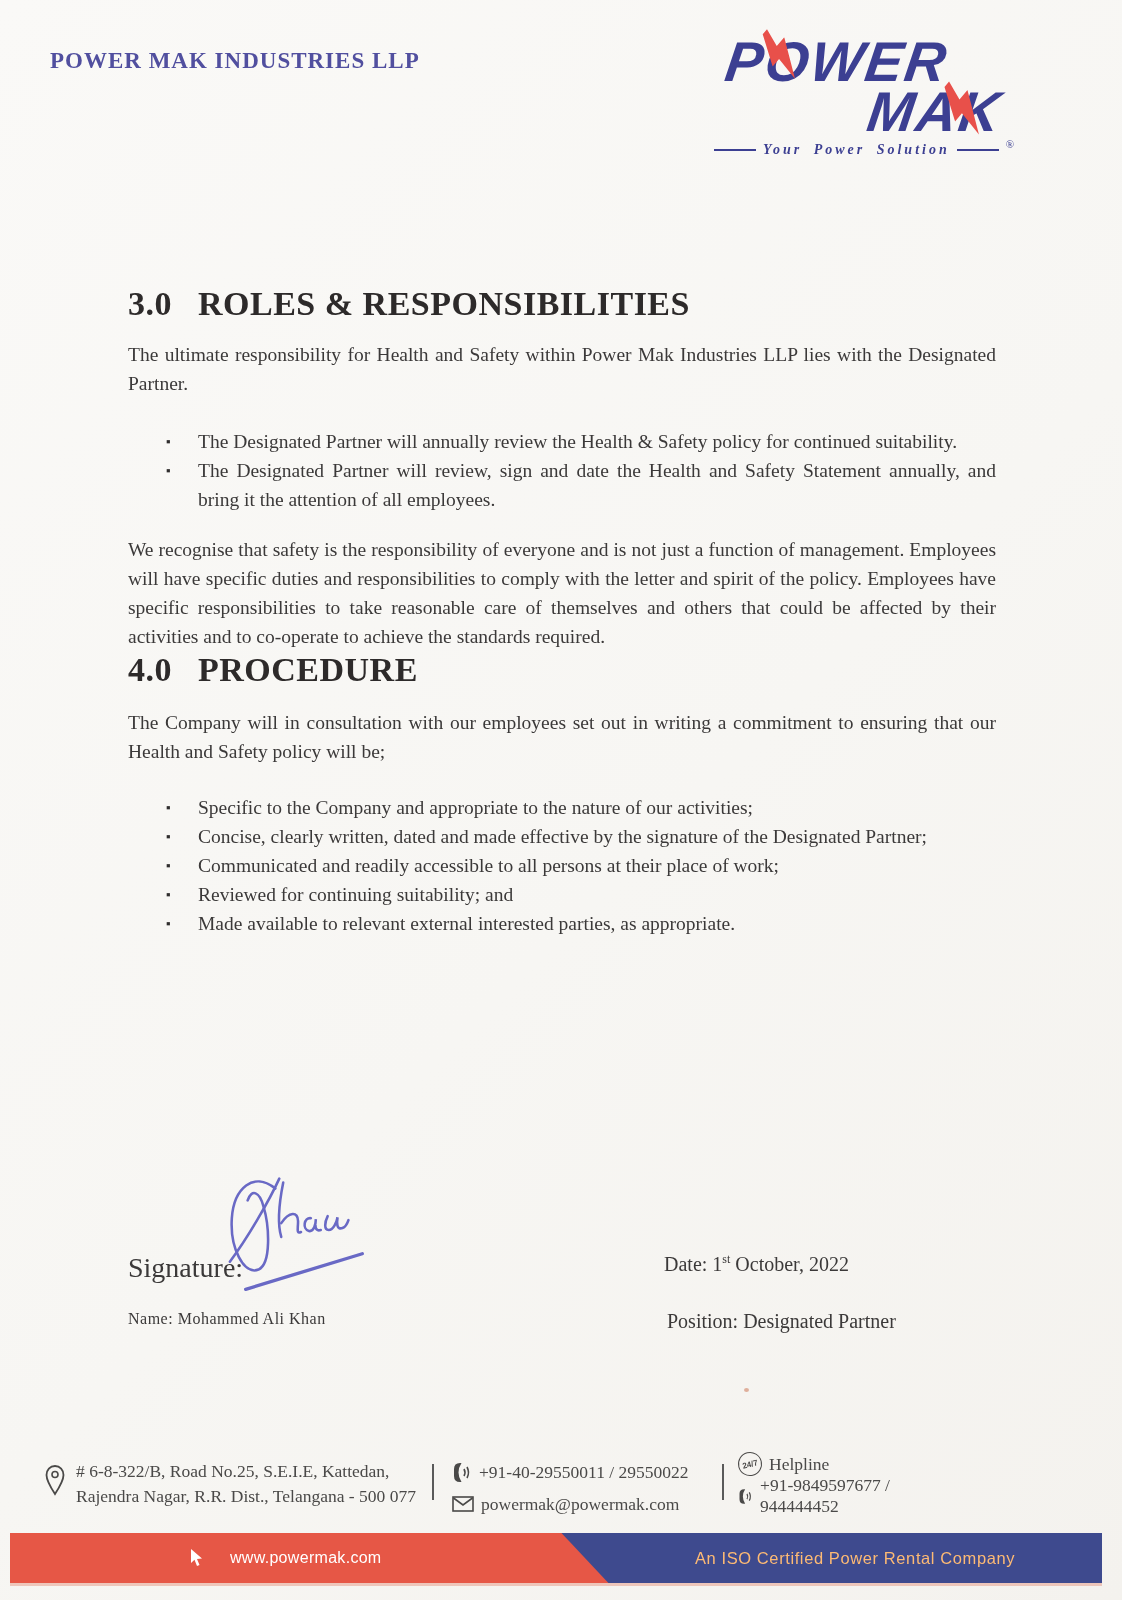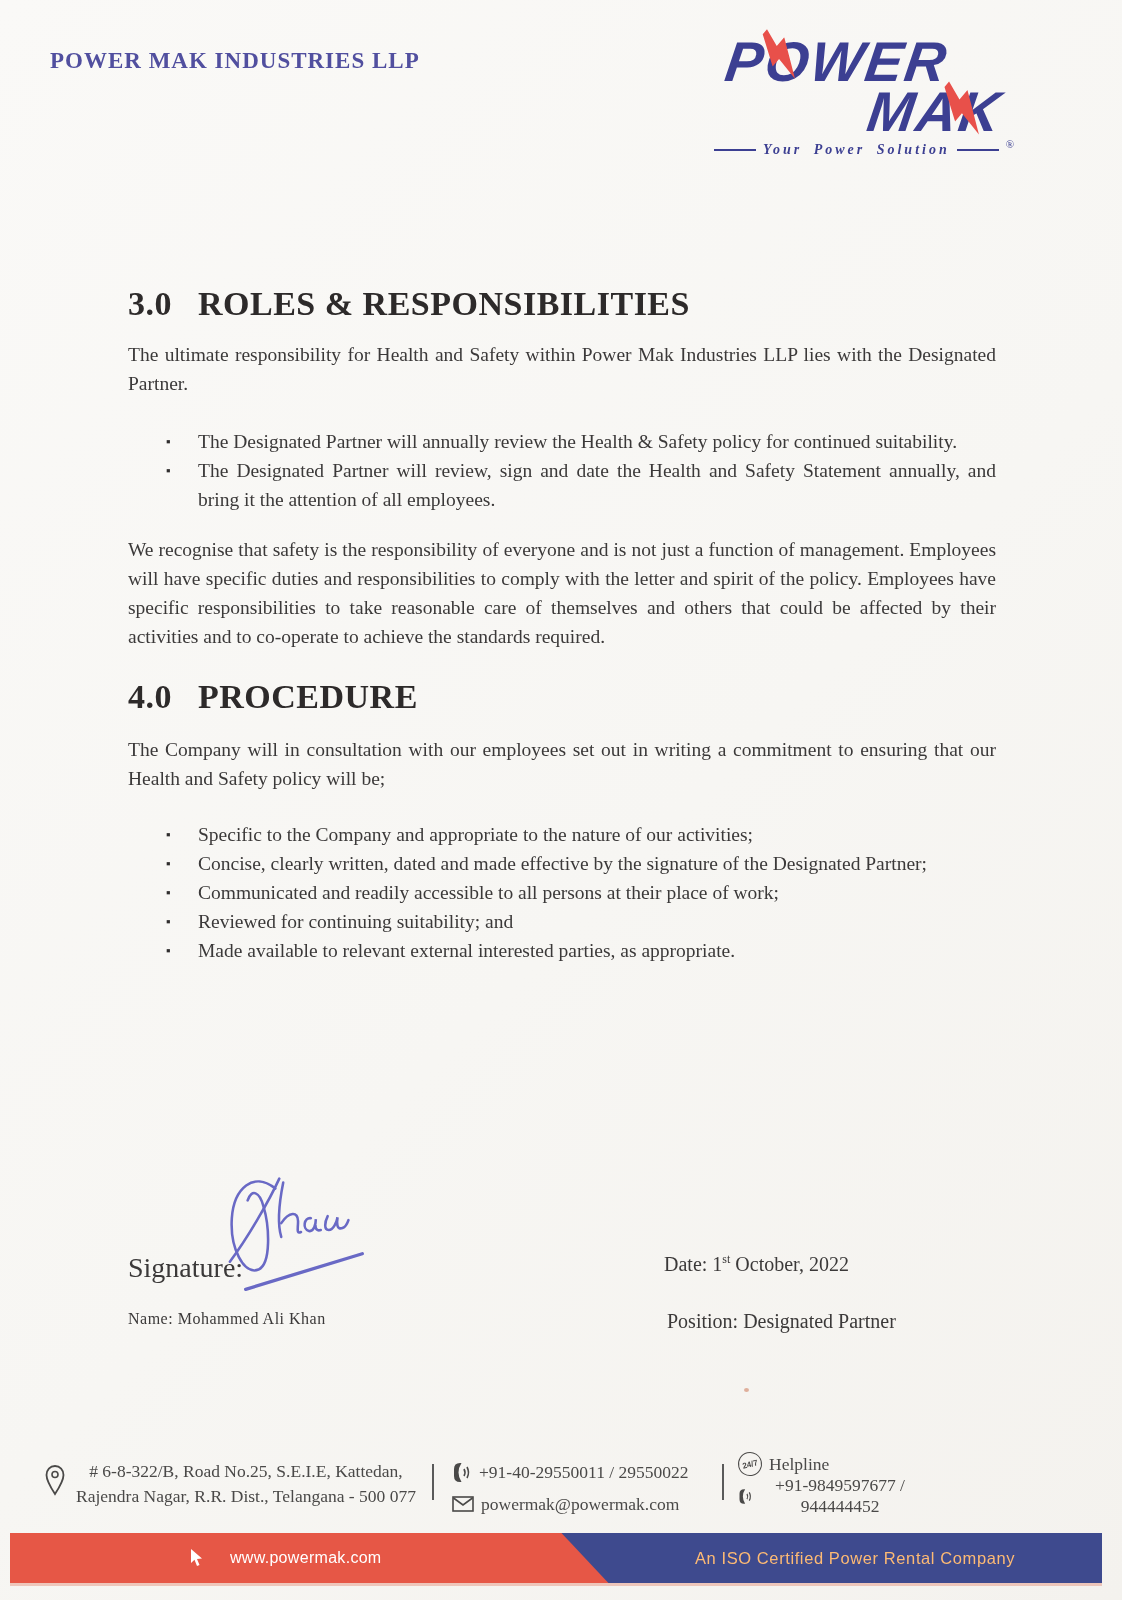--- a/index.html
+++ b/index.html
@@ -52,38 +52,38 @@
   }
   .p-intro1 { margin-top:17px; }
   .bullets { margin-top:29px; }
   .bullet-row { display:flex; margin:0; }
   .bullet-marker {
     width:14px; margin-left:38px; margin-right:18px; flex:0 0 auto;
     font-size:13px; line-height:29px; color:#2f2d2d;
   }
   .bullet-text { flex:1 1 auto; font-size:19.5px; line-height:29px; text-align:justify; color:#3b3939; }
   .p-close1 { margin-top:21px; }
-  .heading-2 { margin-top:27px; }
+  .heading-2 { }
   .p-intro2 { margin-top:19px; }
   .bullets-2 { margin-top:27px; }
 
   
   .sig-label { position:absolute; left:128px; top:1252px; font-size:28px; color:#3b3939; }
   .sig-image { position:absolute; left:218px; top:1166px; width:168px; height:132px; }
   .date-line { position:absolute; left:664px; top:1252px; font-size:20px; color:#3b3939; }
   .date-line sup { font-size:12px; }
   .name-line { position:absolute; left:128px; top:1310px; font-size:16px; color:#3b3939; letter-spacing:0.5px; }
   .position-line { position:absolute; left:667px; top:1310px; font-size:20px; color:#3b3939; }
 
   
   .artifact-dot { position:absolute; left:744px; top:1388px; width:5px; height:4px;
     border-radius:50%; background:#d99d86; opacity:.8; }
 
   
-  .footer-contact { position:absolute; left:0; top:1448px; width:920px; height:84px; font-size:17.5px; color:#4a4948;text-align:center; }
+  .footer-contact { position:absolute; left:0; top:1448px; width:920px; height:84px; font-size:17.5px; color:#4a4948; }
   .pin-icon { position:absolute; left:44px; top:16px; }
   .addr { position:absolute; left:76px; top:11px; line-height:25px; }
   .f-divider { position:absolute; width:2px; height:36px; background:#5a5a5a; top:16px; }
   .div-1 { left:432px; }
   .div-2 { left:722px; }
   .phone-block { position:absolute; left:452px; top:10px; }
   .contact-row { display:flex; align-items:center; gap:7px; height:28px; margin-bottom:4px; }
   .helpline-block { position:absolute; left:738px; top:2px; }
   .badge-247 {
     width:24px; height:24px; border:1.6px solid #4a4948; border-radius:50%;

